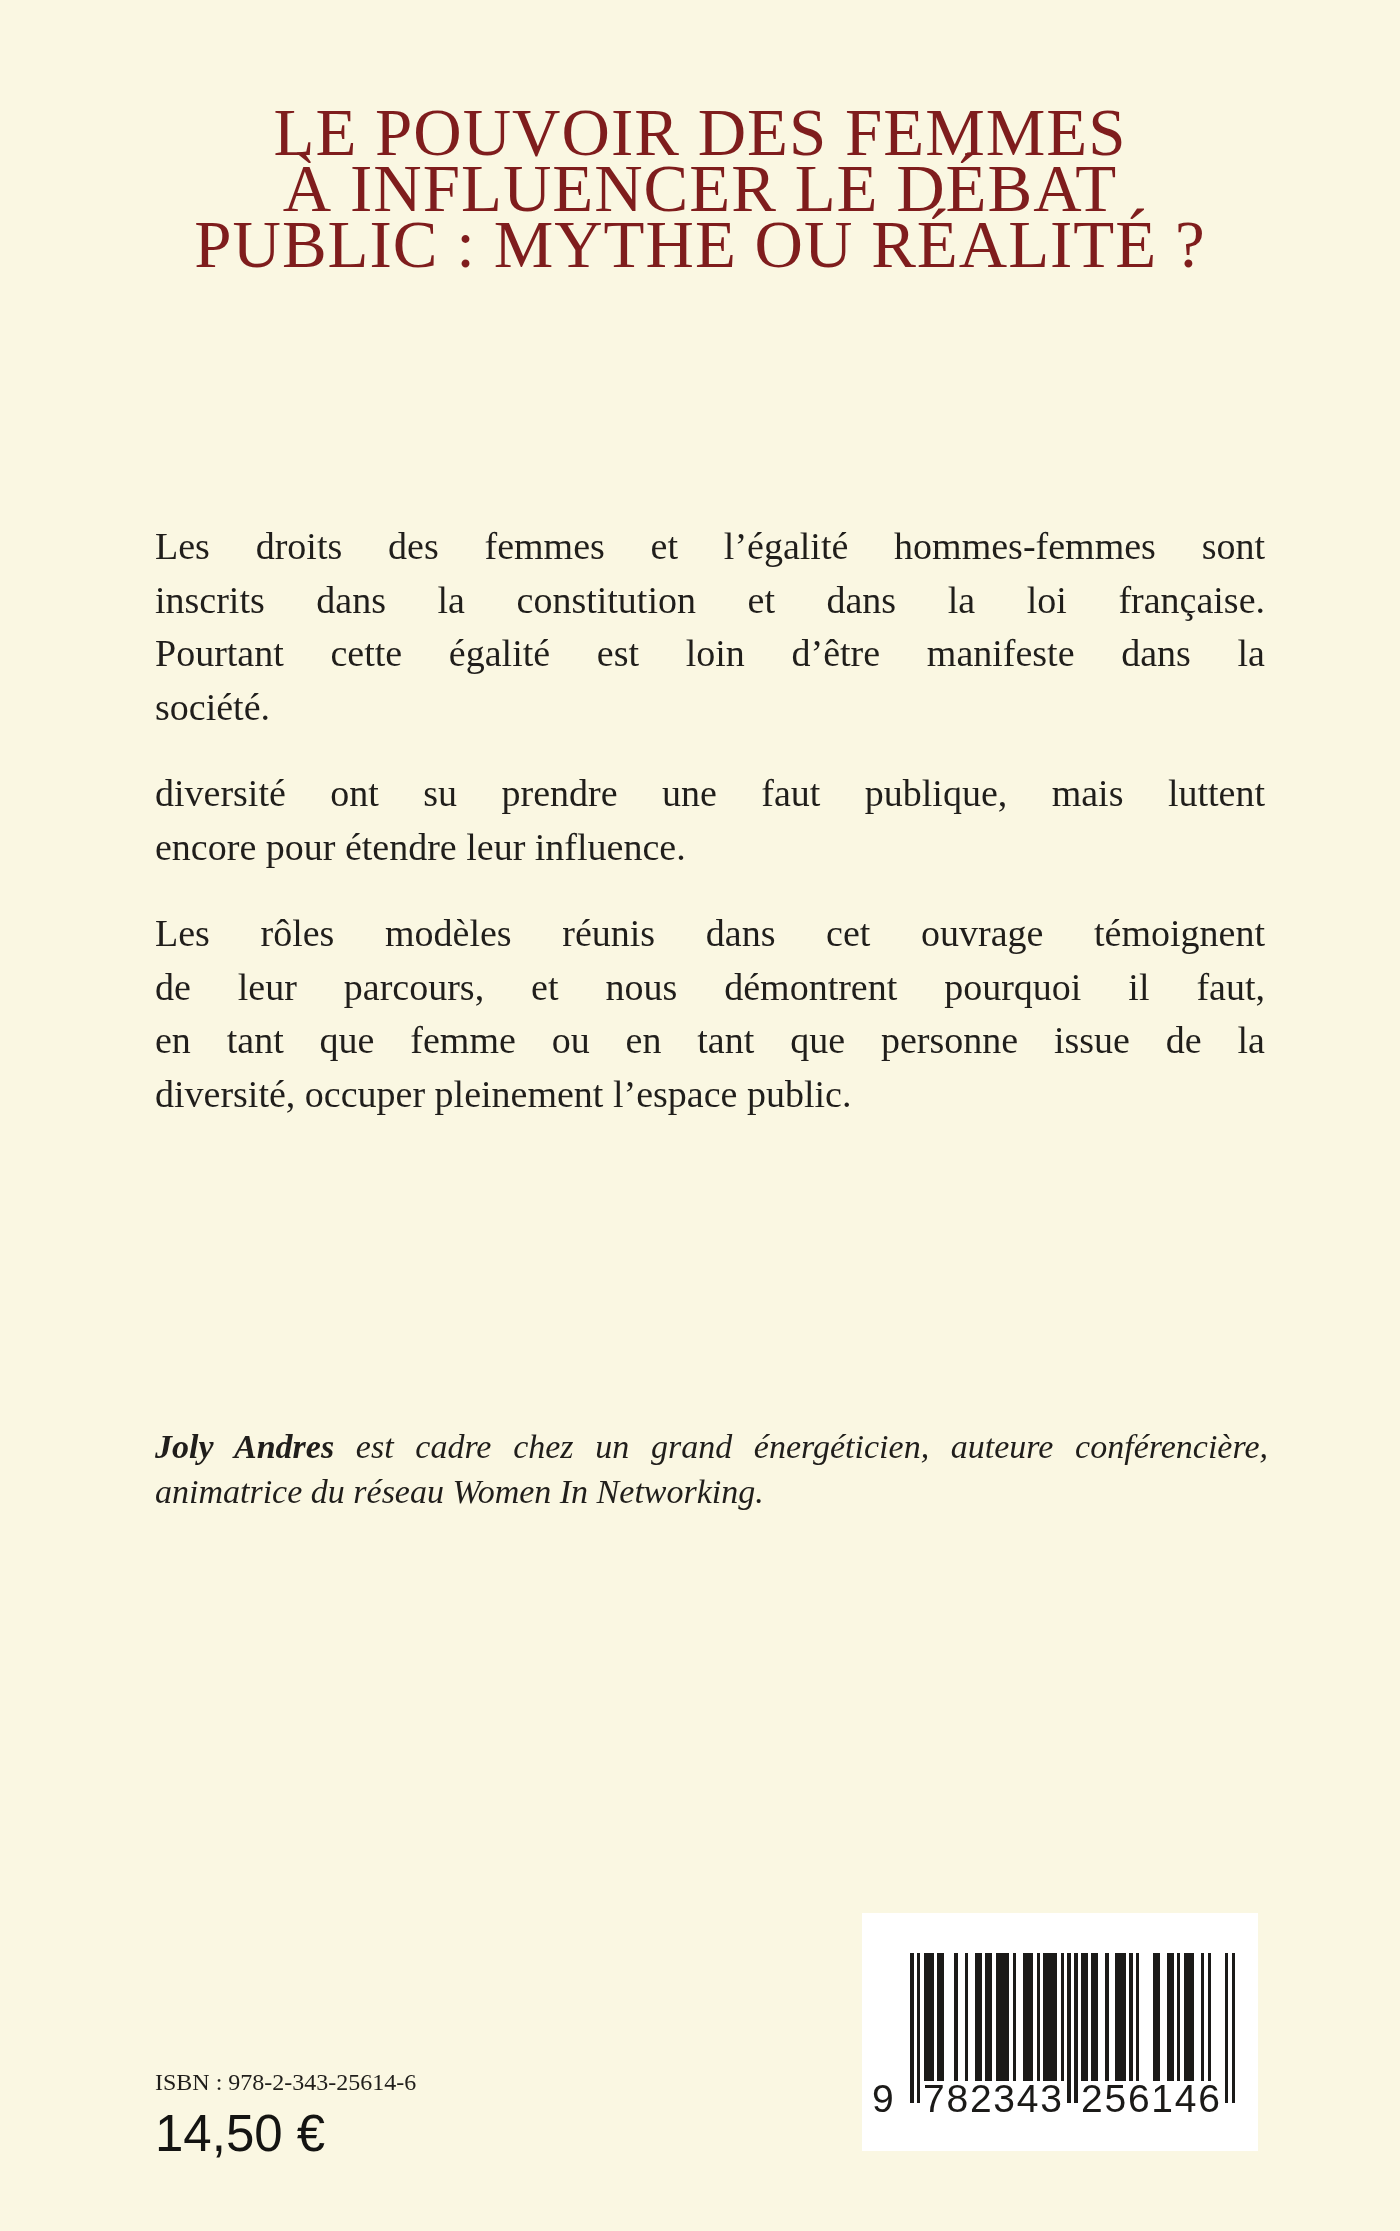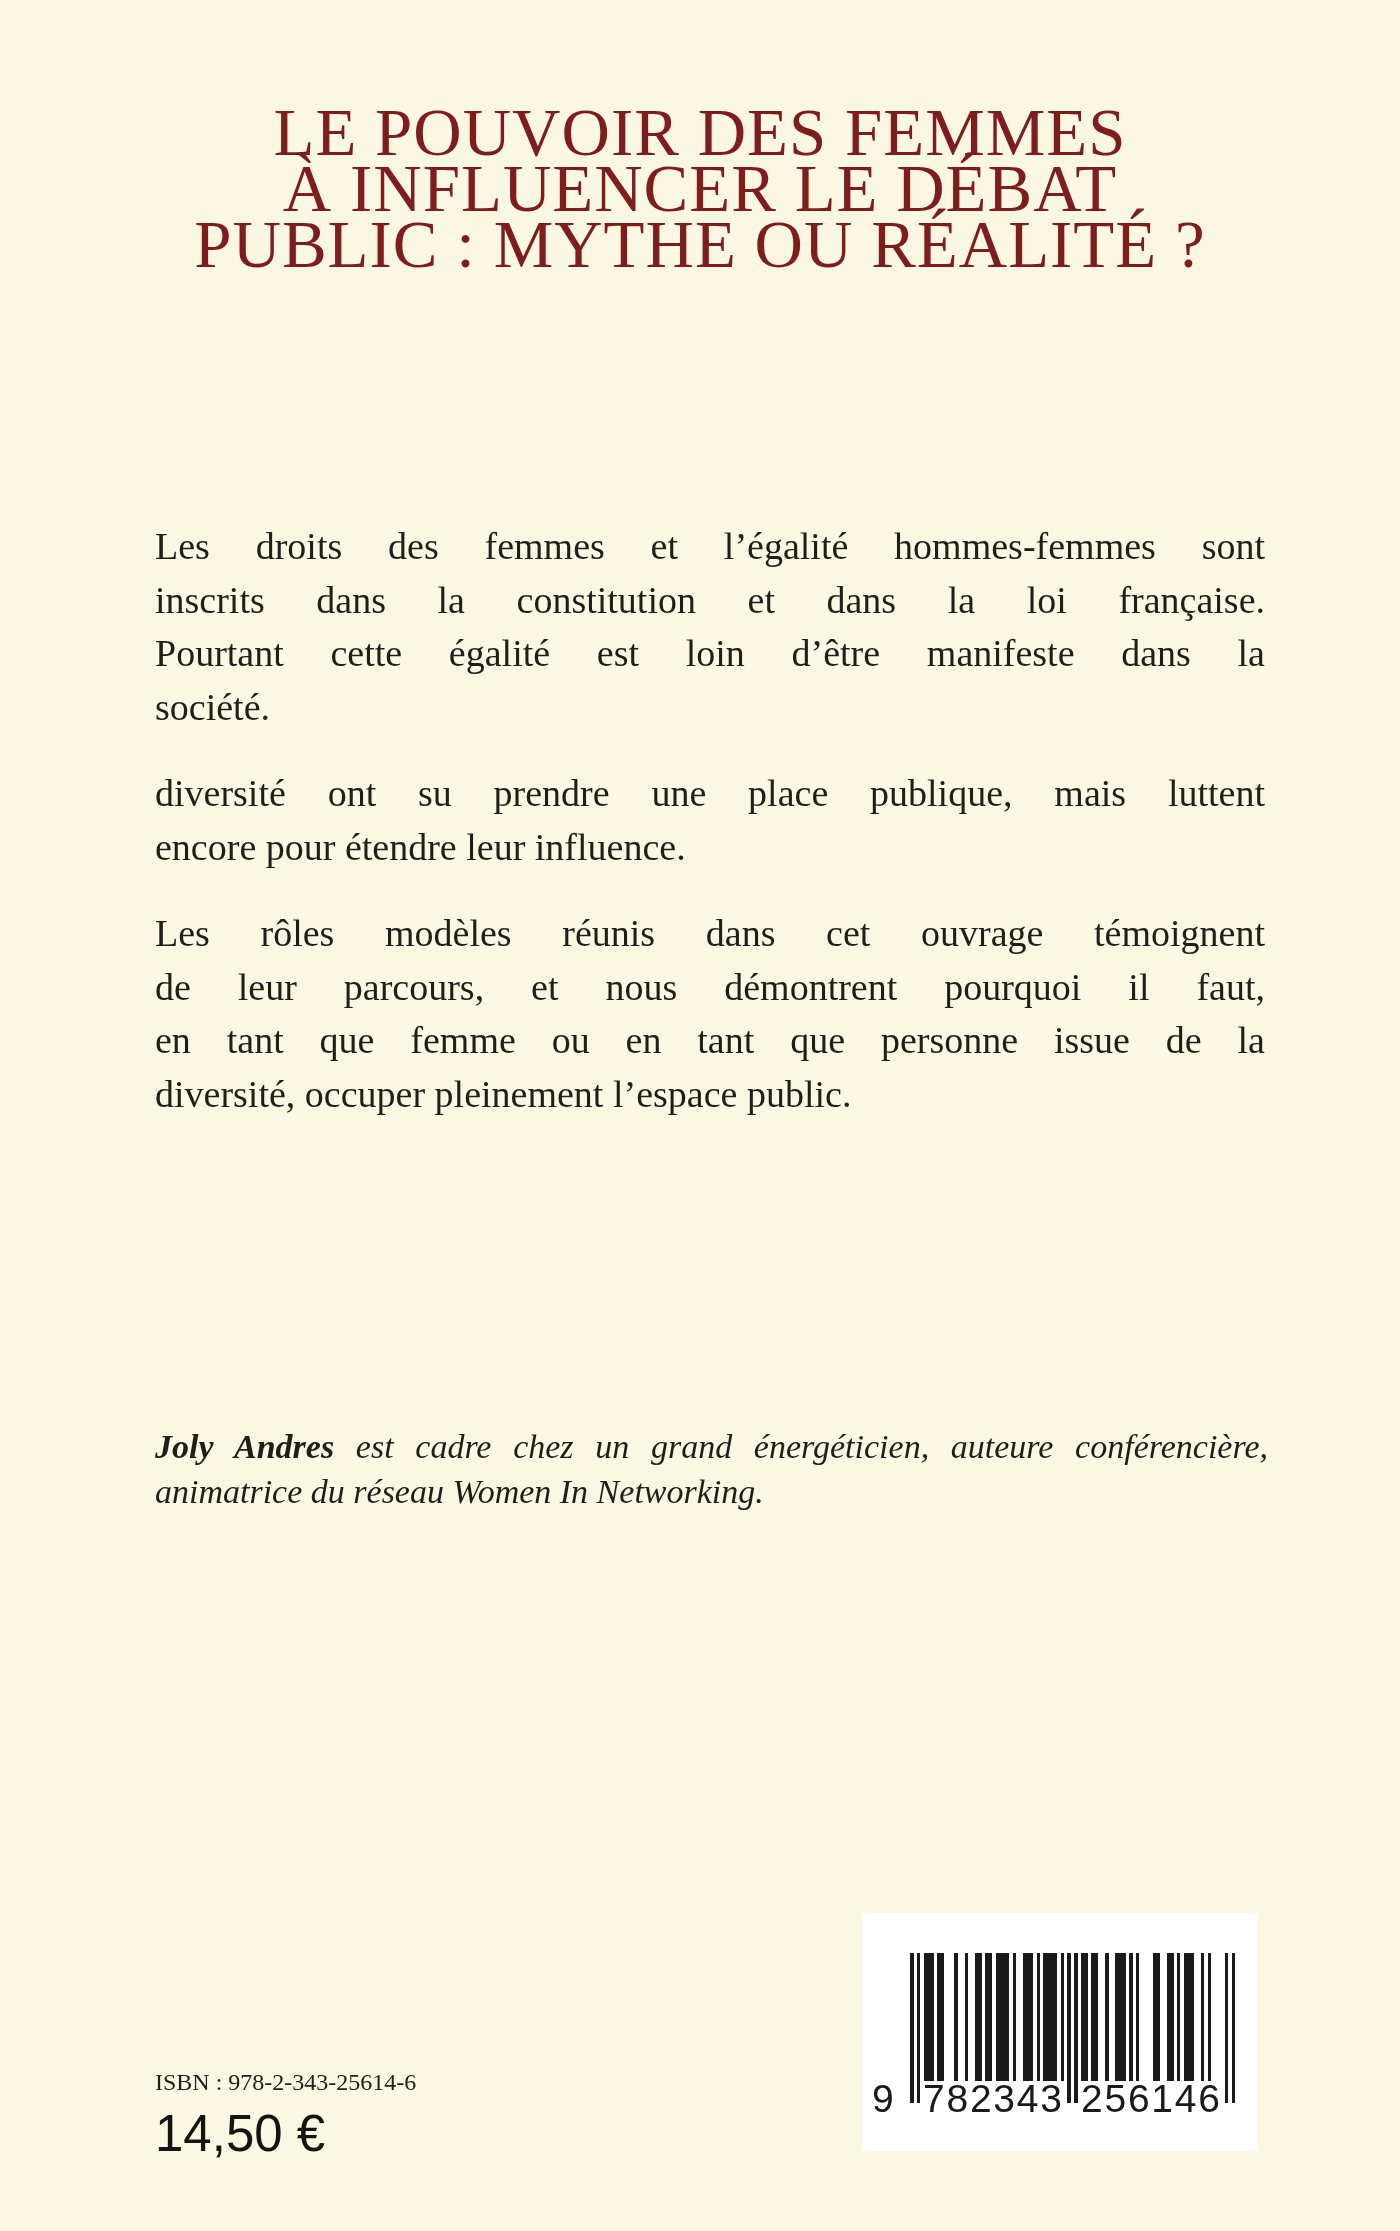--- a/index.html
+++ b/index.html
@@ -106,21 +106,21 @@
     </div>
 
   <div class="body-text" id="body-text">
       <div class="para">
         <div class="bline">Les droits des femmes et l’égalité hommes-femmes sont</div>
         <div class="bline">inscrits dans la constitution et dans la loi française.</div>
         <div class="bline">Pourtant cette égalité est loin d’être manifeste dans la</div>
         <div class="bline last">société.</div>
       </div>
       <div class="para">
-        <div class="bline">diversité ont su prendre une place publique, mais luttent</div>
+        <div class="bline">diversité ont su prendre une faut publique, mais luttent</div>
         <div class="bline last">encore pour étendre leur influence.</div>
       </div>
       <div class="para">
         <div class="bline">Les rôles modèles réunis dans cet ouvrage témoignent</div>
         <div class="bline">de leur parcours, et nous démontrent pourquoi il faut,</div>
         <div class="bline">en tant que femme ou en tant que personne issue de la</div>
         <div class="bline last">diversité, occuper pleinement l’espace public.</div>
       </div>
     </div>
 

